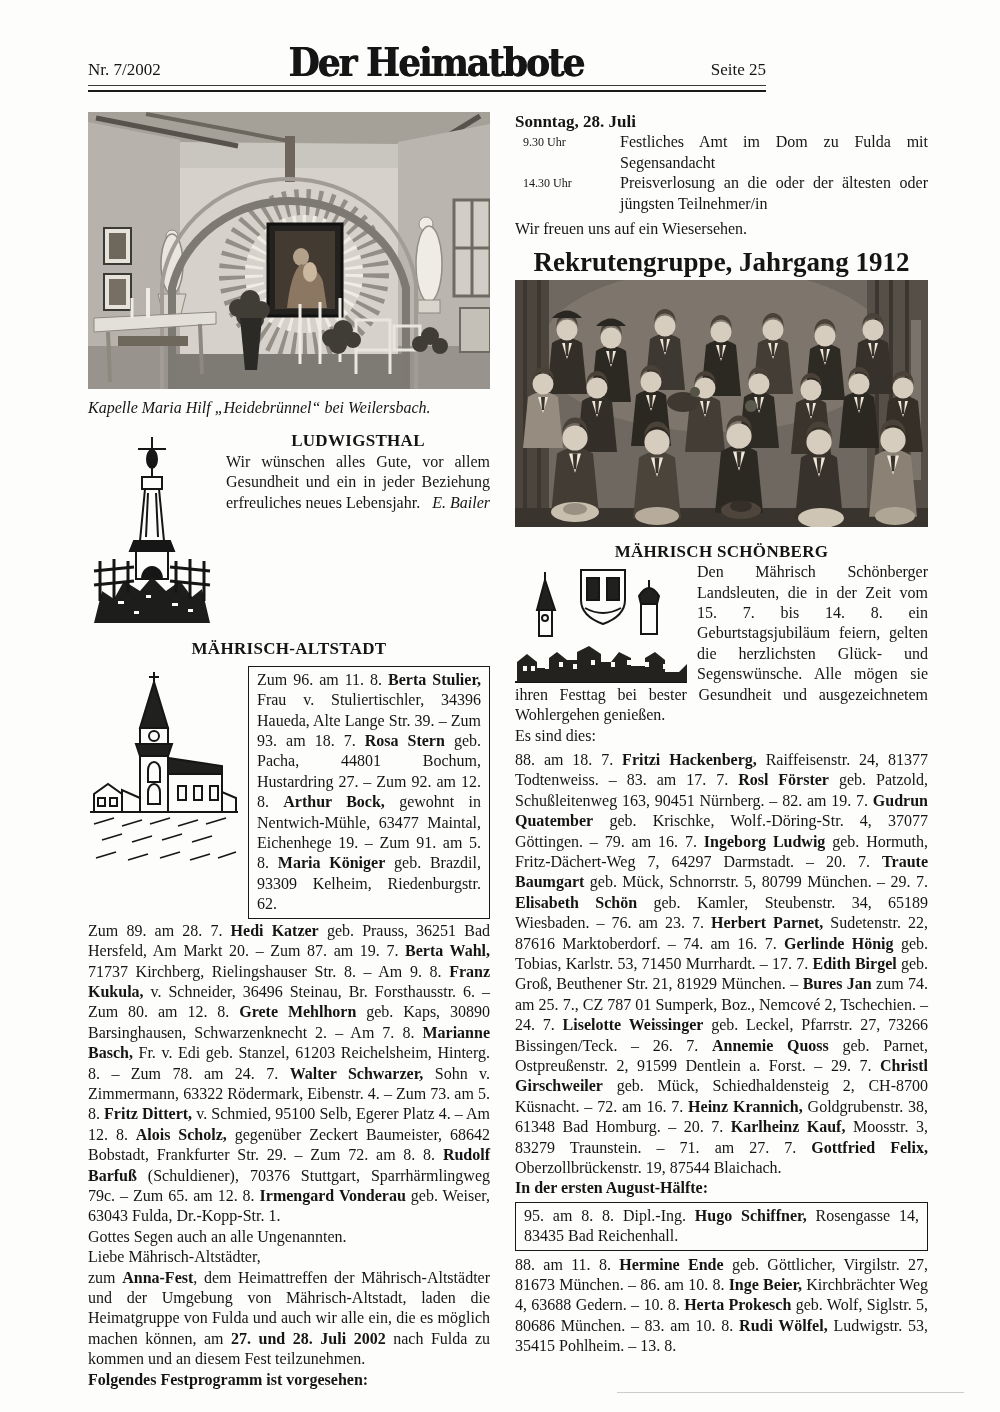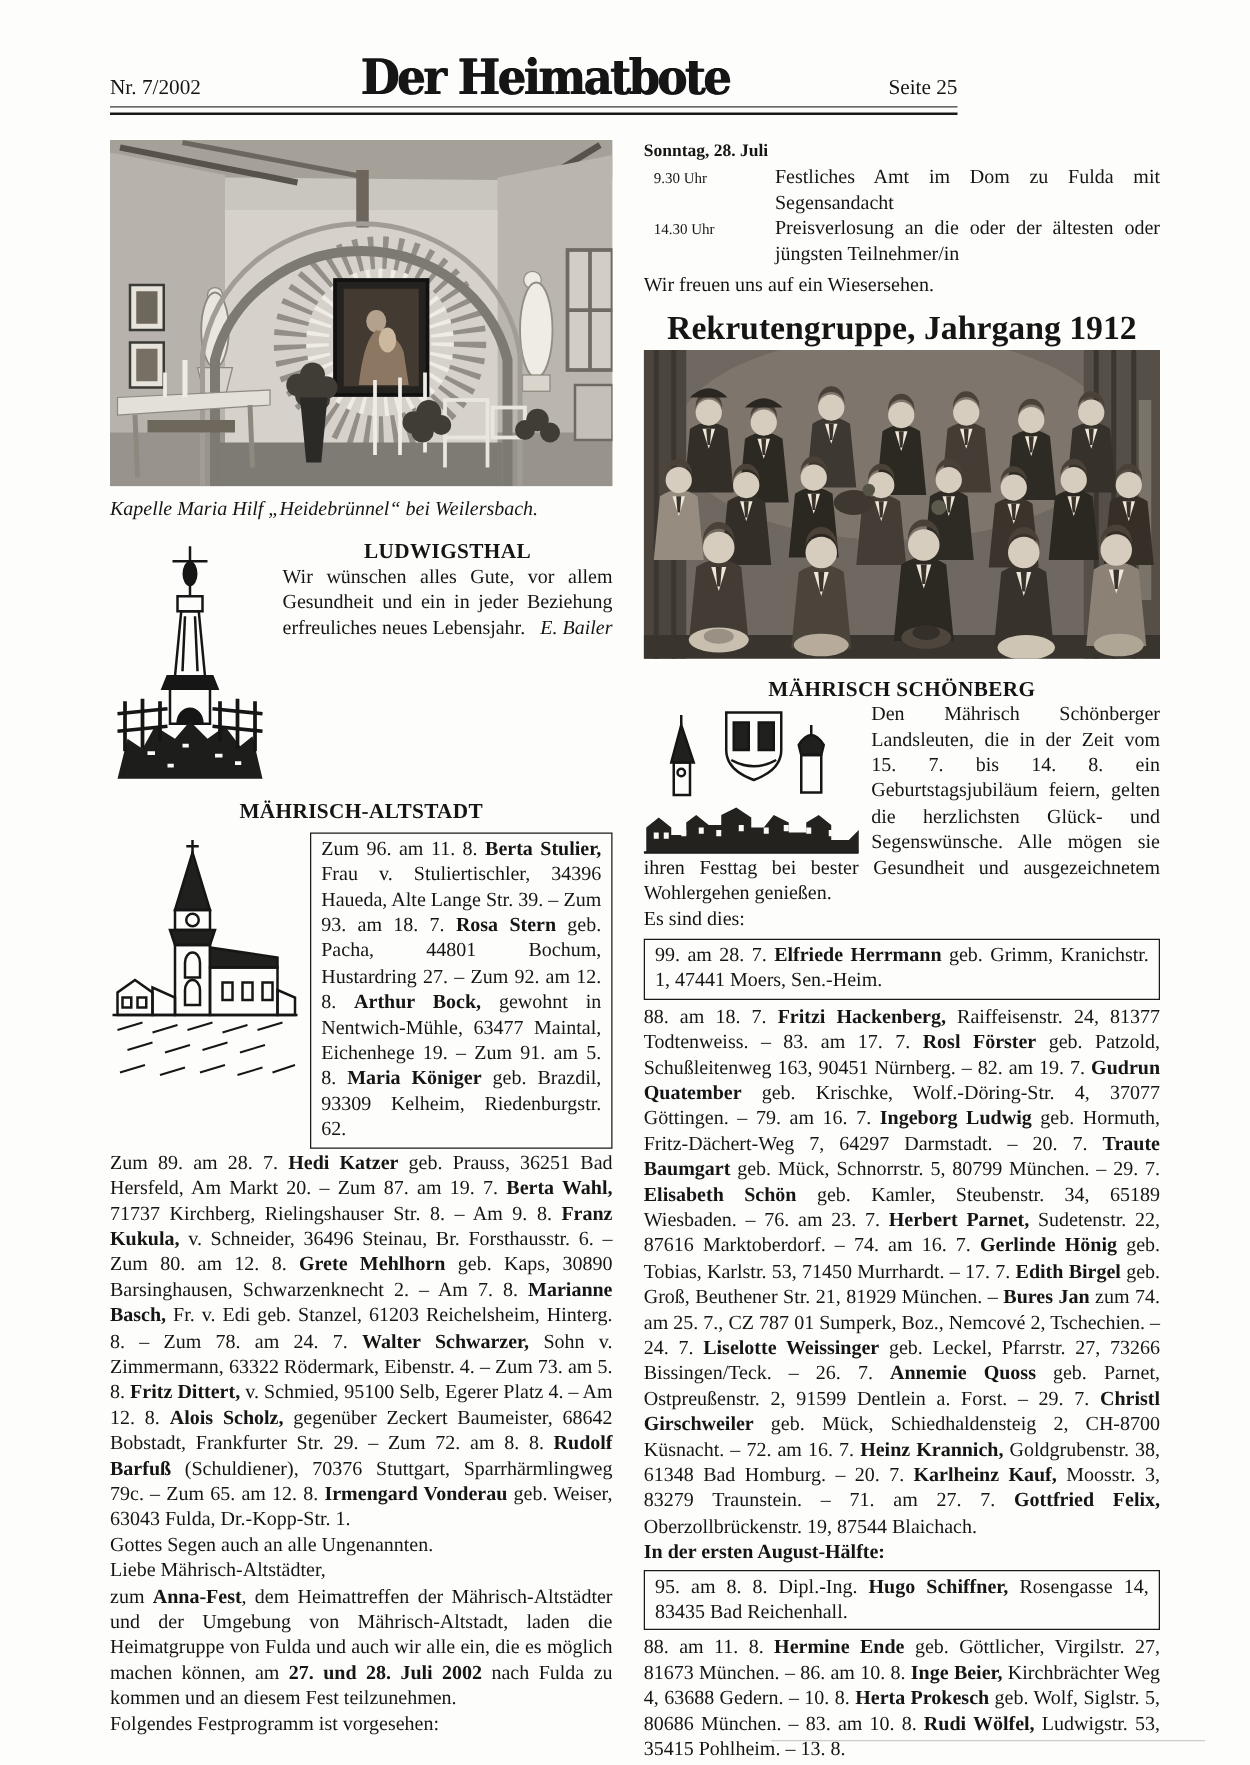--- a/index.html
+++ b/index.html
@@ -21,21 +21,21 @@
   .fr{float:right;font-style:italic;}
   .caption{font-style:italic;margin-top:9px;text-align:left;}
   .sec-head{text-align:center;font-weight:bold;font-size:17px;letter-spacing:.3px;}
   .flow{display:flow-root;}
   .lud-block{margin-top:13px;}
   .lud-draw{float:left;width:128px;height:192px;margin:2px 10px 0 0;}
   .ma-head{margin-top:14px;}
   .church-draw{float:left;width:152px;height:206px;margin:4px 8px 0 0;}
   .town-draw{float:left;width:172px;height:118px;margin:4px 10px 0 0;}
   .tbox{border:1.6px solid #1a1a1a;padding:3px 8px;overflow:hidden;}
-  .sched-head{font-weight:bold;font-size:14px;text-align:left;margin-top:5px;}
+  .sched-head{font-weight:bold;font-size:17px;text-align:left;margin-top:5px;}
   .srow{display:flex;}
   .stime{flex:none;width:97px;padding-left:8px;text-align:left;font-size:12px;line-height:20.4px;}
   .stext{flex:1;text-align:justify;font-size:16px;line-height:20.4px;}
   .big-head{text-align:center;font-weight:bold;font-size:27px;margin-top:13px;}
   .ms-head{margin-top:15px;}
   .photo{display:block;}
   .mt5{margin-top:5px;} .mt4{margin-top:4px;} .mt3{margin-top:3px;} .mt2{margin-top:2px;}
   .bottom-line{position:absolute;left:617px;top:1392px;width:347px;height:1px;background:#cccccb;}
 </style>
 </head>
@@ -209,21 +209,21 @@
         </svg>
         <div class="tbox">
           <p><span>Zum 96. am 11. 8. </span><span class="b">Berta Stulier,</span><span> Frau v. Stuliertischler, 34396 Haueda, Alte Lange Str. 39. – Zum 93. am 18. 7. </span><span class="b">Rosa Stern</span><span> geb. Pacha, 44801 Bochum, Hustardring 27. – Zum 92. am 12. 8. </span><span class="b">Arthur Bock,</span><span> gewohnt in Nentwich-Mühle, 63477 Maintal, Eichenhege 19. – Zum 91. am 5. 8. </span><span class="b">Maria Königer</span><span> geb. Brazdil, 93309 Kelheim, Riedenburgstr. 62.</span></p>
         </div>
         <p class="mt2"><span>Zum 89. am 28. 7. </span><span class="b">Hedi Katzer</span><span> geb. Prauss, 36251 Bad Hersfeld, Am Markt 20. – Zum 87. am 19. 7. </span><span class="b">Berta Wahl,</span><span> 71737 Kirchberg, Rielingshauser Str. 8. – Am 9. 8. </span><span class="b">Franz Kukula,</span><span> v. Schneider, 36496 Steinau, Br. Forsthausstr. 6. – Zum 80. am 12. 8. </span><span class="b">Grete Mehlhorn</span><span> geb. Kaps, 30890 Barsinghausen, Schwarzenknecht 2. – Am 7. 8. </span><span class="b">Marianne Basch,</span><span> Fr. v. Edi geb. Stanzel, 61203 Reichelsheim, Hinterg. 8. – Zum 78. am 24. 7. </span><span class="b">Walter Schwarzer,</span><span> Sohn v. Zimmermann, 63322 Rödermark, Eibenstr. 4. – Zum 73. am 5. 8. </span><span class="b">Fritz Dittert,</span><span> v. Schmied, 95100 Selb, Egerer Platz 4. – Am 12. 8. </span><span class="b">Alois Scholz,</span><span> gegenüber Zeckert Baumeister, 68642 Bobstadt, Frankfurter Str. 29. – Zum 72. am 8. 8. </span><span class="b">Rudolf Barfuß</span><span> (Schuldiener), 70376 Stuttgart, Sparrhärmlingweg 79c. – Zum 65. am 12. 8. </span><span class="b">Irmengard Vonderau</span><span> geb. Weiser, 63043 Fulda, Dr.-Kopp-Str. 1.</span></p>
       </div>
 
       <p style="text-align:left;">Gottes Segen auch an alle Ungenannten.</p>
       <p style="text-align:left;">Liebe Mährisch-Altstädter,</p>
       <p><span>zum </span><span class="b">Anna-Fest</span><span>, dem Heimattreffen der Mährisch-Altstädter und der Umgebung von Mährisch-Altstadt, laden die Heimatgruppe von Fulda und auch wir alle ein, die es möglich machen können, am </span><span class="b">27. und 28. Juli 2002</span><span> nach Fulda zu kommen und an diesem Fest teilzunehmen.</span></p>
-      <p style="text-align:left;">Folgendes Festprogramm ist vorgesehen:</p>
+      <p style="text-align:left;font-weight:bold;">Folgendes Festprogramm ist vorgesehen:</p>
 
     </div>
 
     <div class="col-right">
 
       <p class="sched-head" style="margin-top:0;">Sonntag, 28. Juli</p>
       <div class="srow">
         <div class="stime">9.30 Uhr</div>
         <div class="stext">Festliches Amt im Dom zu Fulda mit Segensandacht</div>
       </div>
@@ -322,23 +322,20 @@
             <rect x="96" y="96" width="4" height="5"></rect>
               <rect x="112" y="94" width="4" height="5"></rect>
             <rect x="130" y="96" width="4" height="5"></rect>
               <rect x="148" y="98" width="4" height="5"></rect>
           </g>
         </svg>
         <p>Den Mährisch Schönberger Landsleuten, die in der Zeit vom 15. 7. bis 14. 8. ein Geburtstagsjubiläum feiern, gelten die herzlichsten Glück- und Segenswünsche. Alle mögen sie ihren Festtag bei bester Gesundheit und ausgezeichnetem Wohlergehen genießen.</p>
         <p style="text-align:left;">Es sind dies:</p>
       </div>
 
-      <div class="tbox mt5">
-        <p><span>99. am 28. 7. </span><span class="b">Elfriede Herrmann</span><span> geb. Grimm, Kranichstr. 1, 47441 Moers, Sen.-Heim.</span></p>
-      </div>
       <p class="mt4"><span>88. am 18. 7. </span><span class="b">Fritzi Hackenberg,</span><span> Raiffeisenstr. 24, 81377 Todtenweiss. – 83. am 17. 7. </span><span class="b">Rosl Förster</span><span> geb. Patzold, Schußleitenweg 163, 90451 Nürnberg. – 82. am 19. 7. </span><span class="b">Gudrun Quatember</span><span> geb. Krischke, Wolf.-Döring-Str. 4, 37077 Göttingen. – 79. am 16. 7. </span><span class="b">Ingeborg Ludwig</span><span> geb. Hormuth, Fritz-Dächert-Weg 7, 64297 Darmstadt. – 20. 7. </span><span class="b">Traute Baumgart</span><span> geb. Mück, Schnorrstr. 5, 80799 München. – 29. 7. </span><span class="b">Elisabeth Schön</span><span> geb. Kamler, Steubenstr. 34, 65189 Wiesbaden. – 76. am 23. 7. </span><span class="b">Herbert Parnet,</span><span> Sudetenstr. 22, 87616 Marktoberdorf. – 74. am 16. 7. </span><span class="b">Gerlinde Hönig</span><span> geb. Tobias, Karlstr. 53, 71450 Murrhardt. – 17. 7. </span><span class="b">Edith Birgel</span><span> geb. Groß, Beuthener Str. 21, 81929 München. – </span><span class="b">Bures Jan</span><span> zum 74. am 25. 7., CZ 787 01 Sumperk, Boz., Nemcové 2, Tschechien. – 24. 7. </span><span class="b">Liselotte Weissinger</span><span> geb. Leckel, Pfarrstr. 27, 73266 Bissingen/Teck. – 26. 7. </span><span class="b">Annemie Quoss</span><span> geb. Parnet, Ostpreußenstr. 2, 91599 Dentlein a. Forst. – 29. 7. </span><span class="b">Christl Girschweiler</span><span> geb. Mück, Schiedhaldensteig 2, CH-8700 Küsnacht. – 72. am 16. 7. </span><span class="b">Heinz Krannich,</span><span> Goldgrubenstr. 38, 61348 Bad Homburg. – 20. 7. </span><span class="b">Karlheinz Kauf,</span><span> Moosstr. 3, 83279 Traunstein. – 71. am 27. 7. </span><span class="b">Gottfried Felix,</span><span> Oberzollbrückenstr. 19, 87544 Blaichach.</span></p>
       <p style="text-align:left;font-weight:bold;">In der ersten August-Hälfte:</p>
       <div class="tbox mt3">
         <p><span>95. am 8. 8. Dipl.-Ing. </span><span class="b">Hugo Schiffner,</span><span> Rosengasse 14, 83435 Bad Reichenhall.</span></p>
       </div>
       <p class="mt4"><span>88. am 11. 8. </span><span class="b">Hermine Ende</span><span> geb. Göttlicher, Virgilstr. 27, 81673 München. – 86. am 10. 8. </span><span class="b">Inge Beier,</span><span> Kirchbrächter Weg 4, 63688 Gedern. – 10. 8. </span><span class="b">Herta Prokesch</span><span> geb. Wolf, Siglstr. 5, 80686 München. – 83. am 10. 8. </span><span class="b">Rudi Wölfel,</span><span> Ludwigstr. 53, 35415 Pohlheim. – 13. 8. </span></p>
     </div>
   </div>
 
   <div class="bottom-line"></div>

